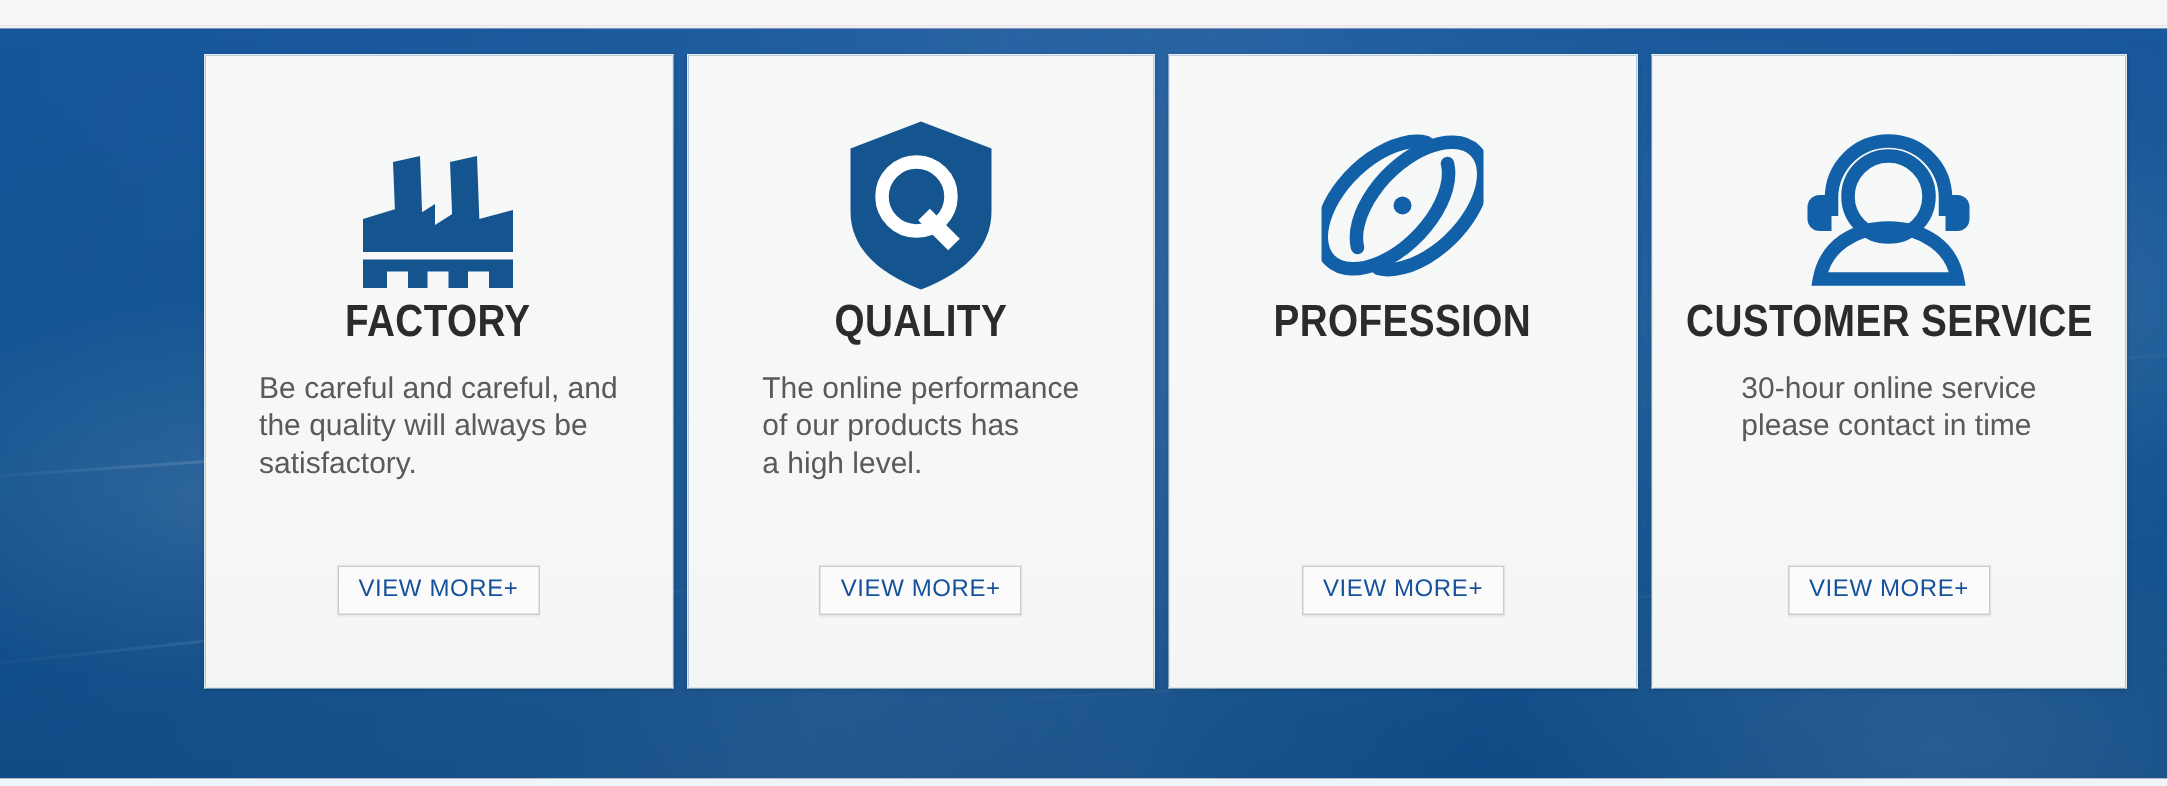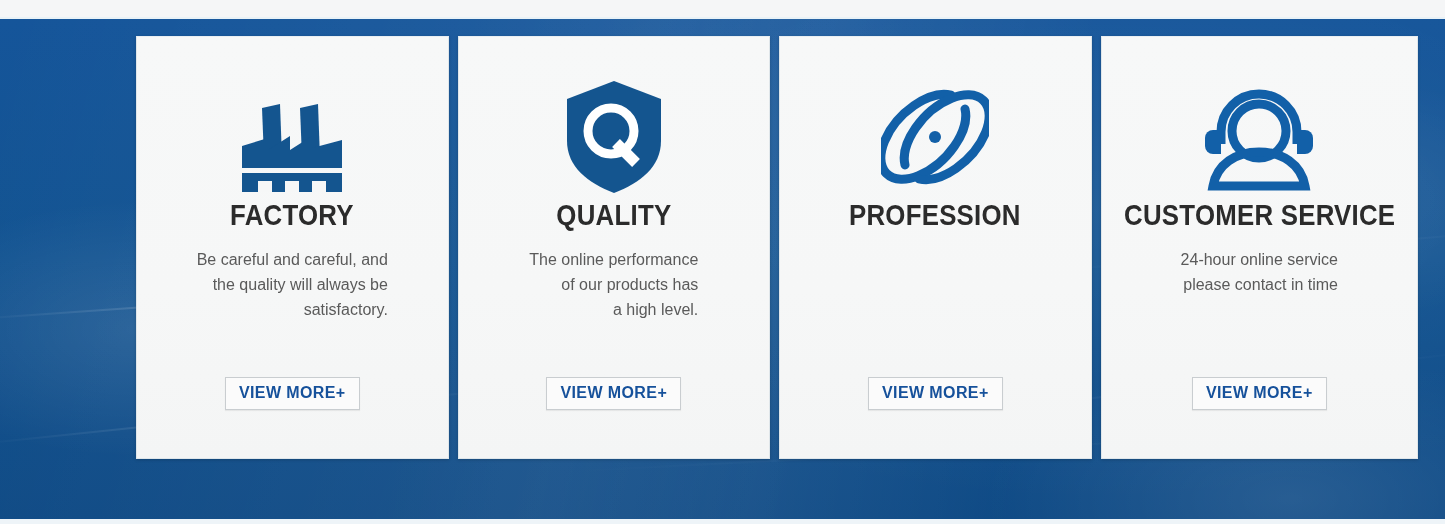--- a/index.html
+++ b/index.html
@@ -100,35 +100,35 @@
     color:#2b2b2b;
     text-transform:uppercase;
     transform:scaleX(0.86);
     transform-origin:center;
     white-space:nowrap;
     line-height:1.05;
     margin-bottom:16px;
   }
   .card-desc {
     font-family:"Liberation Sans", sans-serif;
-    font-size:16px;
+    font-size:20px;
     line-height:25px;
     color:#5a5a5a;
-    text-align:right;
+    text-align:left;
     padding:0 14px;
     white-space:pre-line;
   }
   .card-cta-wrap {
     margin-top:auto;
     margin-bottom:48px;
   }
   .card-cta {
     display:inline-block;
     font-family:"Liberation Sans", sans-serif;
-    font-weight:bold;
+    font-weight:normal;
     font-size:16px;
     letter-spacing:0.4px;
     color:#16519b;
     background:#fbfbfb;
     border:1px solid #c9cdd0;
     padding:7px 13px 8px 13px;
     line-height:1;
     text-decoration:none;
     box-shadow:0 1px 1px rgba(0,0,0,0.06);
     cursor:pointer;
@@ -221,21 +221,21 @@
           <g fill="none" stroke="#1260a8" stroke-width="9">
             <path d="M18 62 L18 50 A38 38 0 0 1 94 50 L94 62"></path>
             <path d="M18 48 L10 48 A8 8 0 0 0 2 56 L2 64 A8 8 0 0 0 10 72 L18 72 Z" fill="#1260a8" stroke="none"></path>
             <path d="M94 48 L102 48 A8 8 0 0 1 110 56 L110 64 A8 8 0 0 1 102 72 L94 72 Z" fill="#1260a8" stroke="none"></path>
             <circle cx="56" cy="49" r="27"></circle>
             <path d="M10 104 C14 82 33 70 56 70 C79 70 98 82 102 104 Z"></path>
           </g>
         </svg>
       </div>
       <div class="card-title">CUSTOMER SERVICE</div>
-      <div class="card-desc">24-hour online service
+      <div class="card-desc">30-hour online service
 please contact in time</div>
       <div class="card-cta-wrap">
         <a class="card-cta" href="#">VIEW MORE+</a>
       </div>
     </div>
 
   </div>
 
   <div class="bottom-strip"></div>
 </div>

